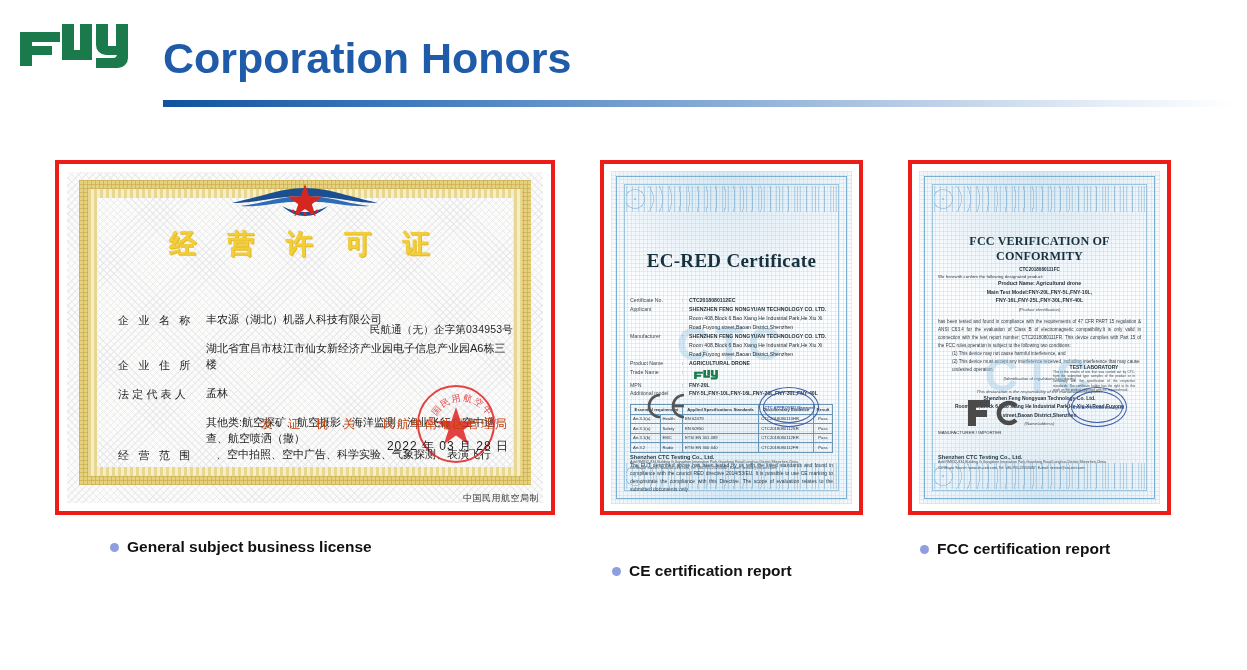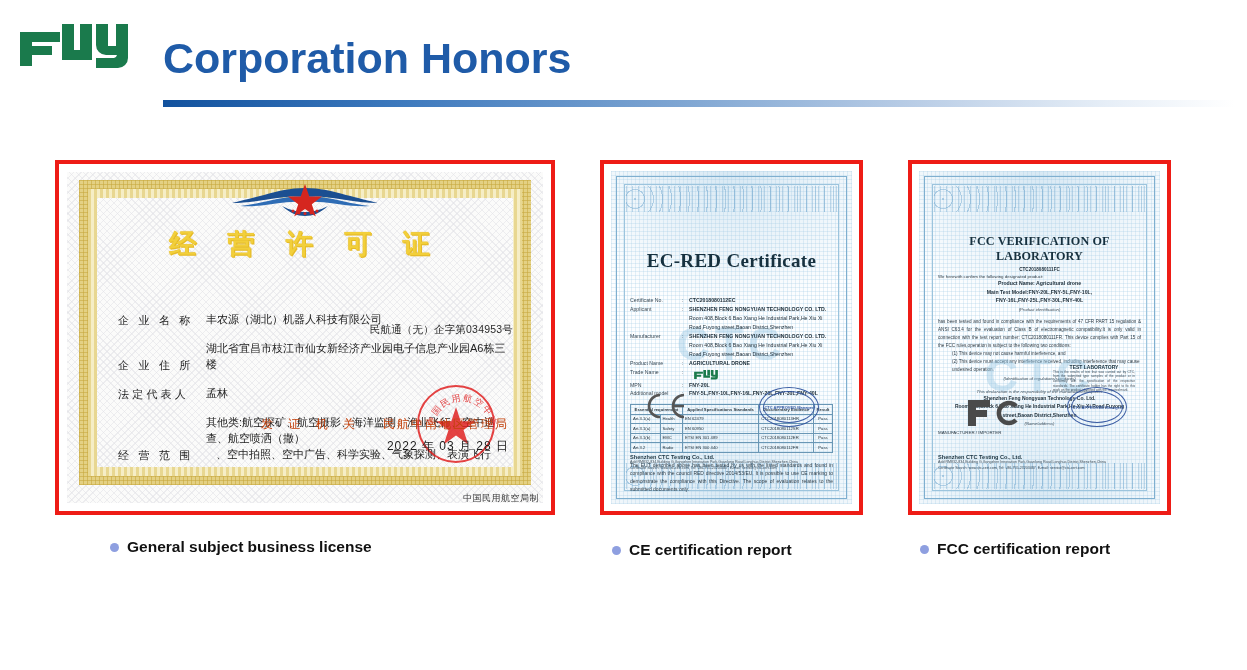--- a/index.html
+++ b/index.html
@@ -205,21 +205,21 @@
   .testlab-b { font-size: 3.2px; color: #3c4c58; line-height: 1.45; text-align: justify; }
 
   
   .caption {
     position: absolute; display: flex; align-items: center; gap: 8px;
     font-size: 15.5px; font-weight: bold; color: #111;
     white-space: nowrap;
   }
   .bullet { width: 9px; height: 9px; border-radius: 50%; background: #8e9fe0; flex: 0 0 auto; }
   #cap1 { left: 110px; top: 538px; }
-  #cap2 { left: 612px; top: 541px; justify-content: center; }
+  #cap2 { left: 612px; top: 562px; justify-content: center; }
   #cap3 { left: 920px; top: 540px; }
 </style>
 </head>
 <body>
 
 <div class="slide">
 
   <div class="logo">
     <svg viewBox="0 0 112 50" width="112" height="50" aria-hidden="true">
       <g fill="#1A7A4C">
@@ -453,21 +453,21 @@
 
   <div class="cert" id="cert3">
     <div class="cert-inner">
       <div class="blue-page"></div>
       <div class="blue-lace-top"></div>
       <div class="blue-lace-bot"></div>
       <div class="blue-frame-o"></div>
       <div class="blue-frame-i"></div>
 
       <div class="c23-body">
-        <div class="c3-title">FCC VERIFICATION OF LABORATORY</div>
+        <div class="c3-title">FCC VERIFICATION OF CONFORMITY</div>
         <div class="c3-cert-no">CTC2018080111FC</div>
         <div class="c3-lead">We herewith confirm the following designated product:</div>
         <div class="c3-bold-c">Product Name: Agricultural drone</div>
         <div class="c3-bold-c">Main Test Model:FNY-20L,FNY-5L,FNY-10L,</div>
         <div class="c3-bold-c">FNY-16L,FNY-25L,FNY-30L,FNY-40L</div>
         <div class="c3-ital-c">(Product identification)</div>
         <div class="c3-para">has been tested and found in compliance with the requirements of 47 CFR PART 15 regulation &amp; ANSI C63.4 for the evaluation of Class B of electromagnetic compatibility.It is only valid in connection with the test report number: CTC2018080111FR. This device complies with Part 15 of the FCC rules,operation is subject to the following two conditions:</div>
         <div class="c3-list">(1)  This device may not cause harmful interference, and</div>
         <div class="c3-list">(2)  This device must accept any interference received, including interference that may cause undesired operation.</div>
         <div class="c3-ital-c">(Identification of regulations/standards)</div>

